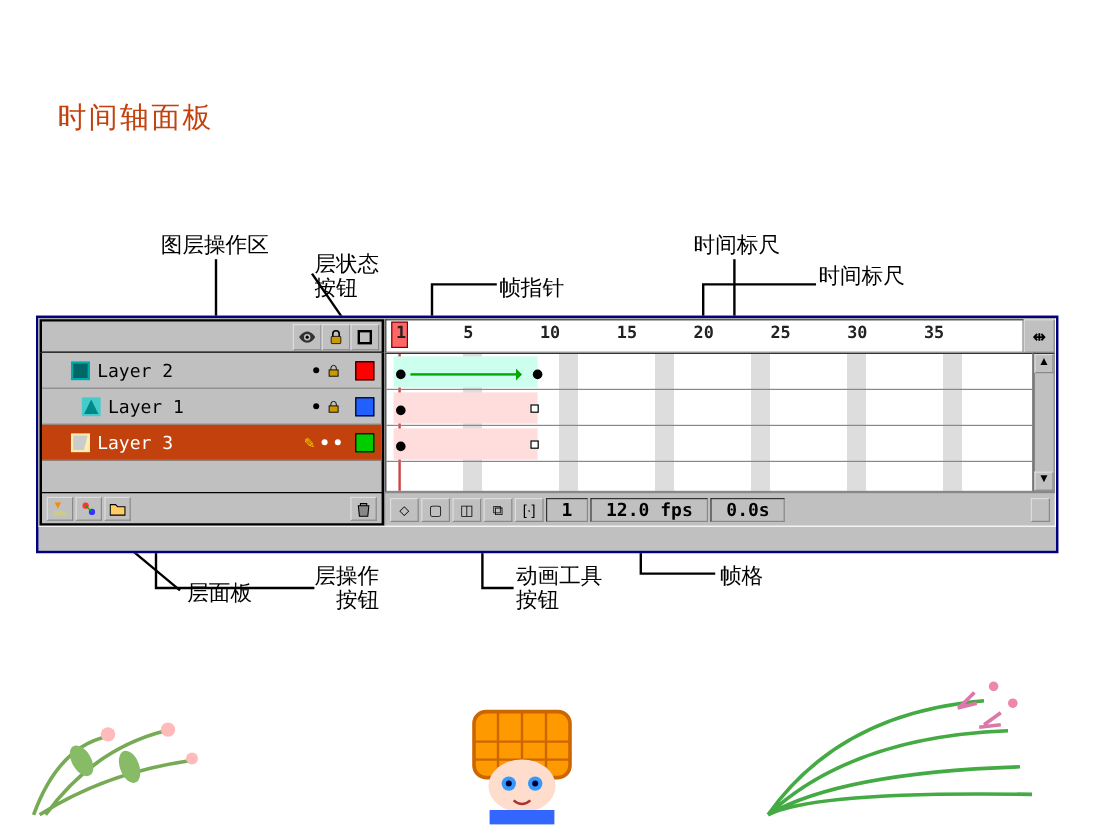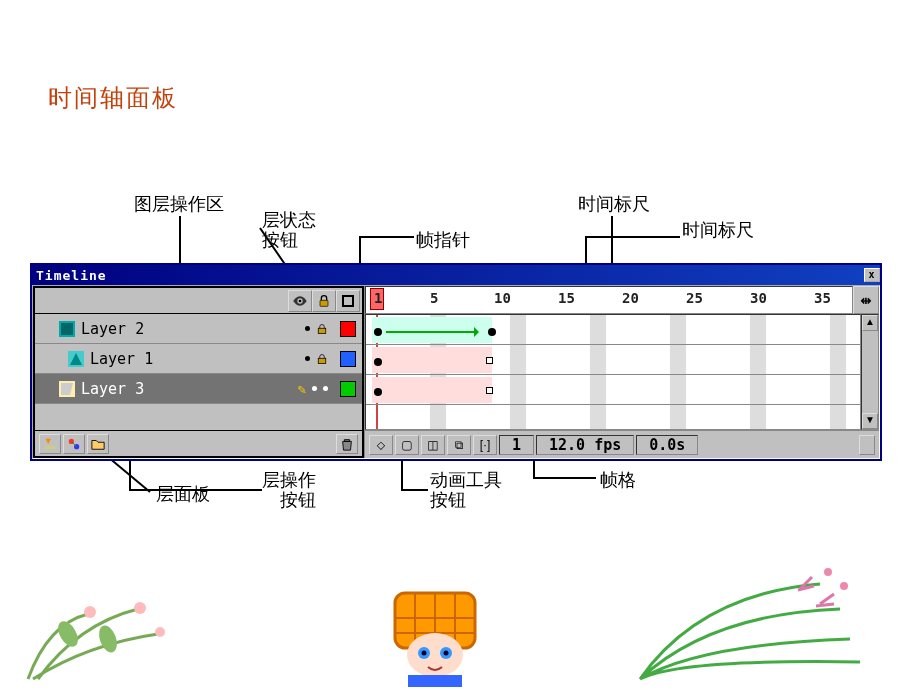--- a/index.html
+++ b/index.html
@@ -16,29 +16,29 @@
 
 
 .panel-outer { position: absolute; left: 0; top: 93px; width: 852px; height: 198px; border: 2px solid #000080; background: #c0c0c0; }
 
 .titlebar { height: 20px; background: linear-gradient(to right, #000080, #1040c0); display: flex; align-items: center; padding-left: 4px; color: #fff; font-size: 13px; font-family: "MS Sans Serif", monospace; font-weight: bold; letter-spacing: 1px; }
 .titlebar .close { margin-left: auto; width: 16px; height: 14px; background: #c0c0c0; border: 1px outset #fff; color: #000; font-size: 10px; text-align: center; line-height: 12px; cursor: default; }
 
 .panel-body { display: flex; height: 174px; border: 1px inset #fff; background: #c0c0c0; }
 
 
-.layer-area { width: 332px; display: flex; flex-direction: column; border-right: 1px solid #888; }
+.layer-area { width: 288px; display: flex; flex-direction: column; border-right: 1px solid #888; }
 .layer-head { height: 28px; border: 2px solid #000; border-bottom-width: 1px; display: flex; align-items: center; justify-content: flex-end; background: #c0c0c0; padding-right: 2px; }
 .layer-head .icon-eye, .layer-head .icon-lock, .layer-head .icon-outline { width: 24px; height: 22px; display: flex; align-items: center; justify-content: center; border: 1px outset #ddd; background: #c0c0c0; margin-left: 0; }
 .icon-eye svg, .icon-lock svg { width: 16px; height: 16px; }
 .icon-outline .sq { width: 12px; height: 12px; border: 2px solid #000; }
 
 .layers-list { flex: 1; border-left: 2px solid #000; border-right: 2px solid #000; }
 .layer-row { height: 30px; display: flex; align-items: center; padding-left: 24px; gap: 6px; border-bottom: 1px solid #888; font-size: 15px; font-family: monospace; }
-.layer-row.selected { background: #737373; color: #fff; }
+.layer-row.selected { background: #c2410c; color: #fff; }
 .layer-row.indent { padding-left: 33px; }
 .layer-row .ly-icon { width: 16px; height: 16px; flex-shrink: 0; }
 .layer-row .ly-name { flex: 1; }
 .layer-row .dot { width: 5px; height: 5px; border-radius: 50%; background: #000; }
 .layer-row.selected .dot { background: #fff; }
 .layer-row .lock-s { width: 12px; height: 12px; }
 .layer-row .pencil { color: #ffcc00; font-size: 14px; }
 .layer-row .swatch { width: 16px; height: 16px; border: 1px solid #000; margin-left: 6px; margin-right: 6px; }
 
 .layer-foot { height: 28px; border: 2px solid #000; border-top-width: 1px; display: flex; align-items: center; gap: 2px; padding: 0 4px; }
@@ -102,24 +102,20 @@
     <line x1="582" y1="46" x2="582" y2="120" stroke="#000" stroke-width="2"></line>
     <polyline points="384,67 330,67 330,128" fill="none" stroke="#000" stroke-width="2"></polyline>
     <polyline points="650,67 556,67 556,120" fill="none" stroke="#000" stroke-width="2"></polyline>
     <line x1="60" y1="272" x2="120" y2="322" stroke="#000" stroke-width="2"></line>
     <polyline points="232,320 100,320 100,280" fill="none" stroke="#000" stroke-width="2"></polyline>
     <polyline points="398,320 372,320 372,280" fill="none" stroke="#000" stroke-width="2"></polyline>
     <polyline points="566,308 504,308 504,260" fill="none" stroke="#000" stroke-width="2"></polyline>
   </svg>
 
   <div class="panel-outer">
-    <div class="titlebar">
-      <span>Timeline</span>
-      <div class="close">x</div>
-    </div>
     <div class="panel-body">
 
       <div class="layer-area">
         <div class="layer-head">
           <div class="icon-eye">
             <svg viewBox="0 0 24 24">
                 <path d="M12 5C6 5 2 12 2 12s4 7 10 7 10-7 10-7-4-7-10-7zm0 11a4 4 0 110-8 4 4 0 010 8z" fill="#333"></path>
                 <circle cx="12" cy="12" r="2" fill="#000"></circle>
               </svg>
           </div>

